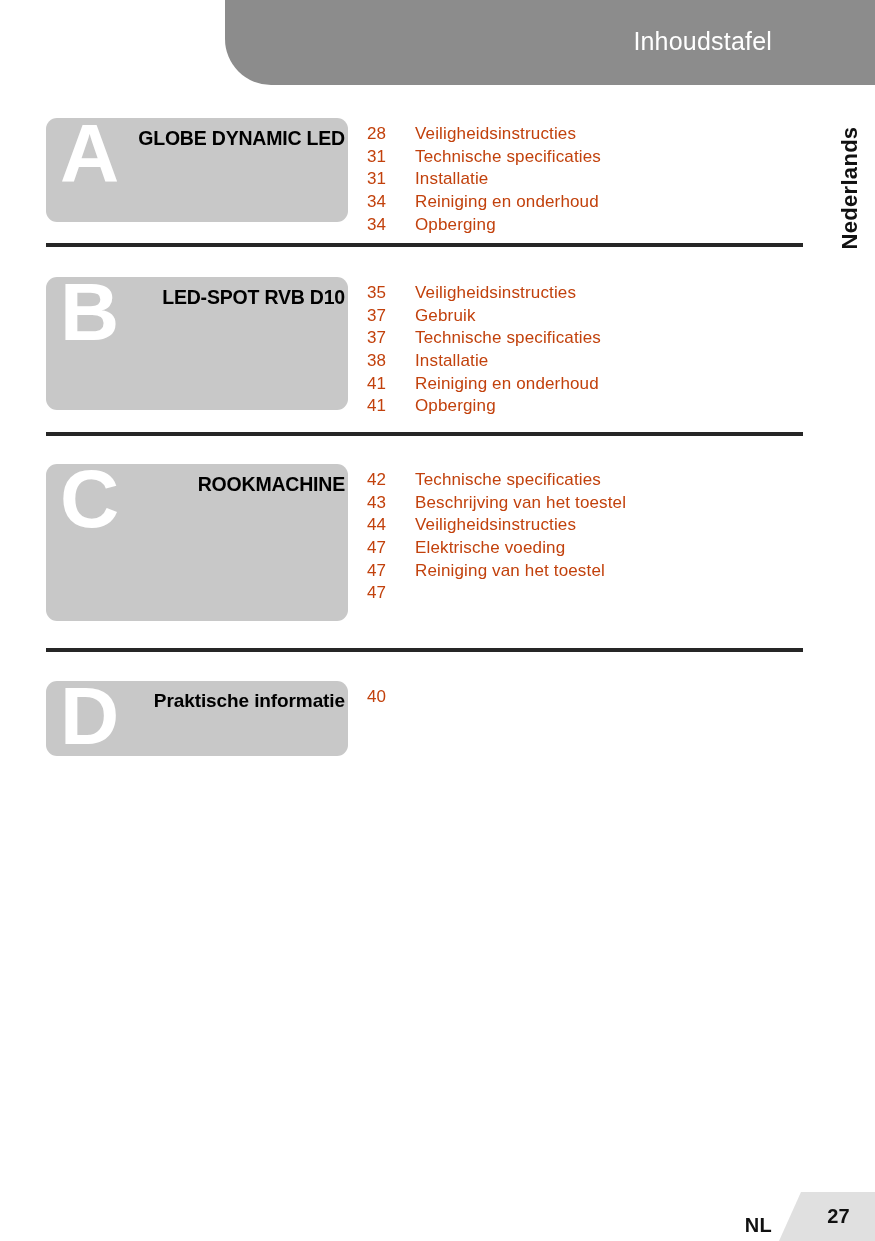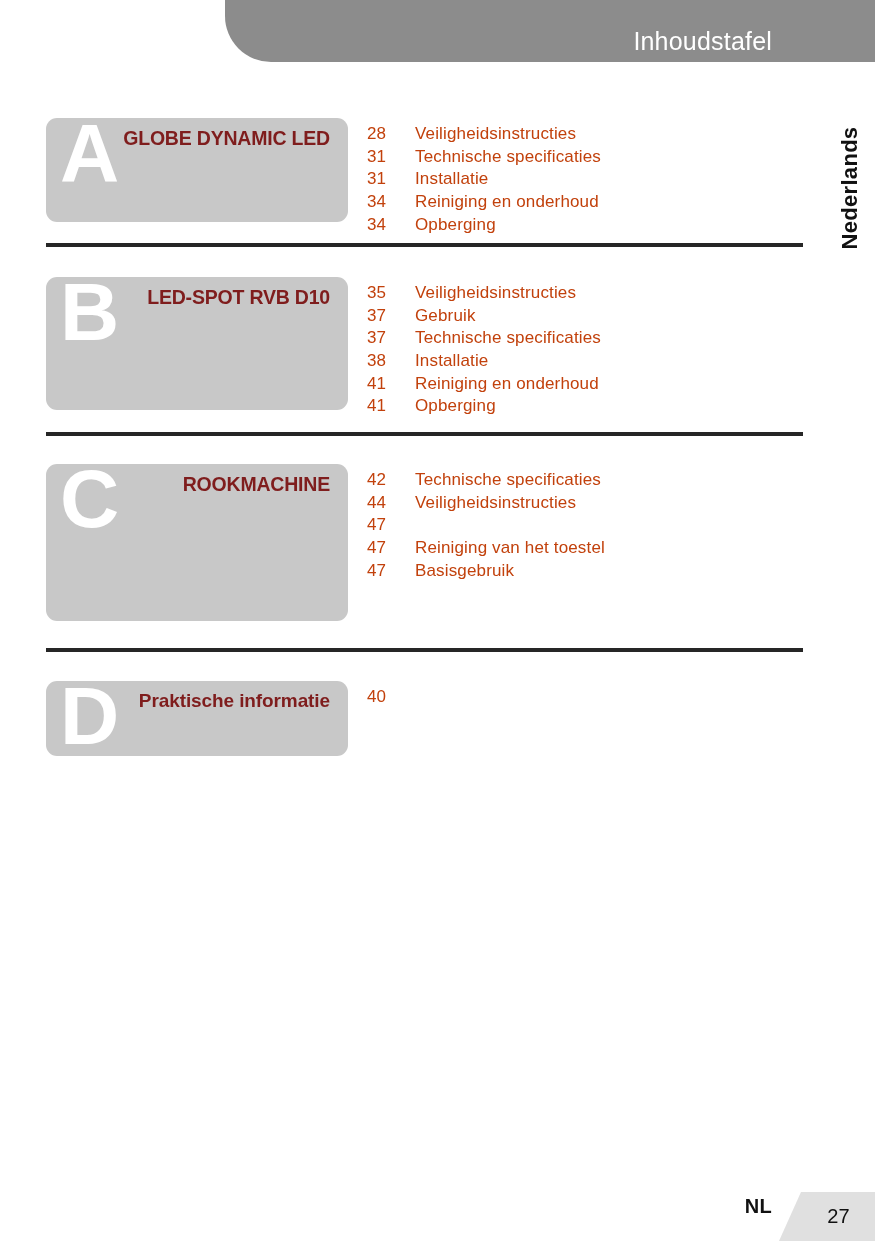--- a/index.html
+++ b/index.html
@@ -17,21 +17,21 @@
     color: #1a1a1a;
     overflow: hidden;
   }
 
   
   .header-bar {
     position: absolute;
     left: 225px;
     top: 0;
     width: 650px;
-    height: 62px;
+    height: 85px;
     background: #8c8c8c;
     border-bottom-left-radius: 46px;
   }
   .header-title {
     position: absolute;
     right: 103px;
     top: 27px;
     font-size: 25px;
     font-weight: 400;
     color: #ffffff;
@@ -96,25 +96,25 @@
     top: -6px;
     font-size: 82px;
     line-height: 1;
     font-weight: bold;
     color: #ffffff;
     font-family: "Liberation Sans", sans-serif;
   }
 
   .section-title {
     position: absolute;
-    right: 18px;
+    right: 3px;
     top: 9px;
     font-size: 19.5px;
     font-weight: bold;
-    color: #7f1d1d;
+    color: #000000;
     white-space: nowrap;
     letter-spacing: -0.2px;
   }
   .section-title.mixed {
     font-size: 19px;
     letter-spacing: -0.1px;
   }
 
   
   .entries {
@@ -153,41 +153,41 @@
   .footer {
     position: absolute;
     left: 0;
     bottom: 0;
     width: 875px;
     height: 49px;
   }
   .footer-lang {
     position: absolute;
     right: 103px;
-    top: 3px;
+    top: 22px;
     font-size: 20px;
     font-weight: bold;
     color: #111111;
     letter-spacing: 0.3px;
   }
   .footer-page-tab {
     position: absolute;
     right: 0;
     top: 0;
     width: 96px;
     height: 49px;
     background: #e0e0e0;
     clip-path: polygon(22px 0, 96px 0, 96px 49px, 0 49px);
   }
   .footer-page-num {
     position: absolute;
     right: 25px;
     top: 13px;
     font-size: 20px;
-    font-weight: normal;
+    font-weight: bold;
     color: #111111;
     letter-spacing: 0.3px;
   }
 </style>
 </head>
 <body>
 
 <div class="header-bar">
   <div class="header-title">Inhoudstafel</div>
 </div>
@@ -268,33 +268,37 @@
         <div class="letter-box" style="height: 157px;">
           <div class="letter-glyph">C</div>
           <div class="section-title">ROOKMACHINE</div>
         </div>
         <div class="entries">
           <div class="entry">
             <span class="entry-page">42</span>
             <span class="entry-label">Technische specificaties</span>
           </div>
           <div class="entry">
+            <span class="entry-page">43</span>
+            <span class="entry-label">Beschrijving van het toestel</span>
+          </div>
+          <div class="entry">
             <span class="entry-page">44</span>
             <span class="entry-label">Veiligheidsinstructies</span>
           </div>
           <div class="entry">
             <span class="entry-page">47</span>
+            <span class="entry-label">Elektrische voeding</span>
           </div>
           <div class="entry">
             <span class="entry-page">47</span>
             <span class="entry-label">Reiniging van het toestel</span>
           </div>
           <div class="entry">
             <span class="entry-page">47</span>
-            <span class="entry-label">Basisgebruik</span>
           </div>
         </div>
       </div>
     </div>
     <div class="separator" style="top: 648px;"></div>
     <div class="section" style="top: 681px;">
       <div class="section-inner" style="min-height: 75px;">
         <div class="letter-box" style="height: 75px;">
           <div class="letter-glyph">D</div>
           <div class="section-title mixed">Praktische informatie</div>

